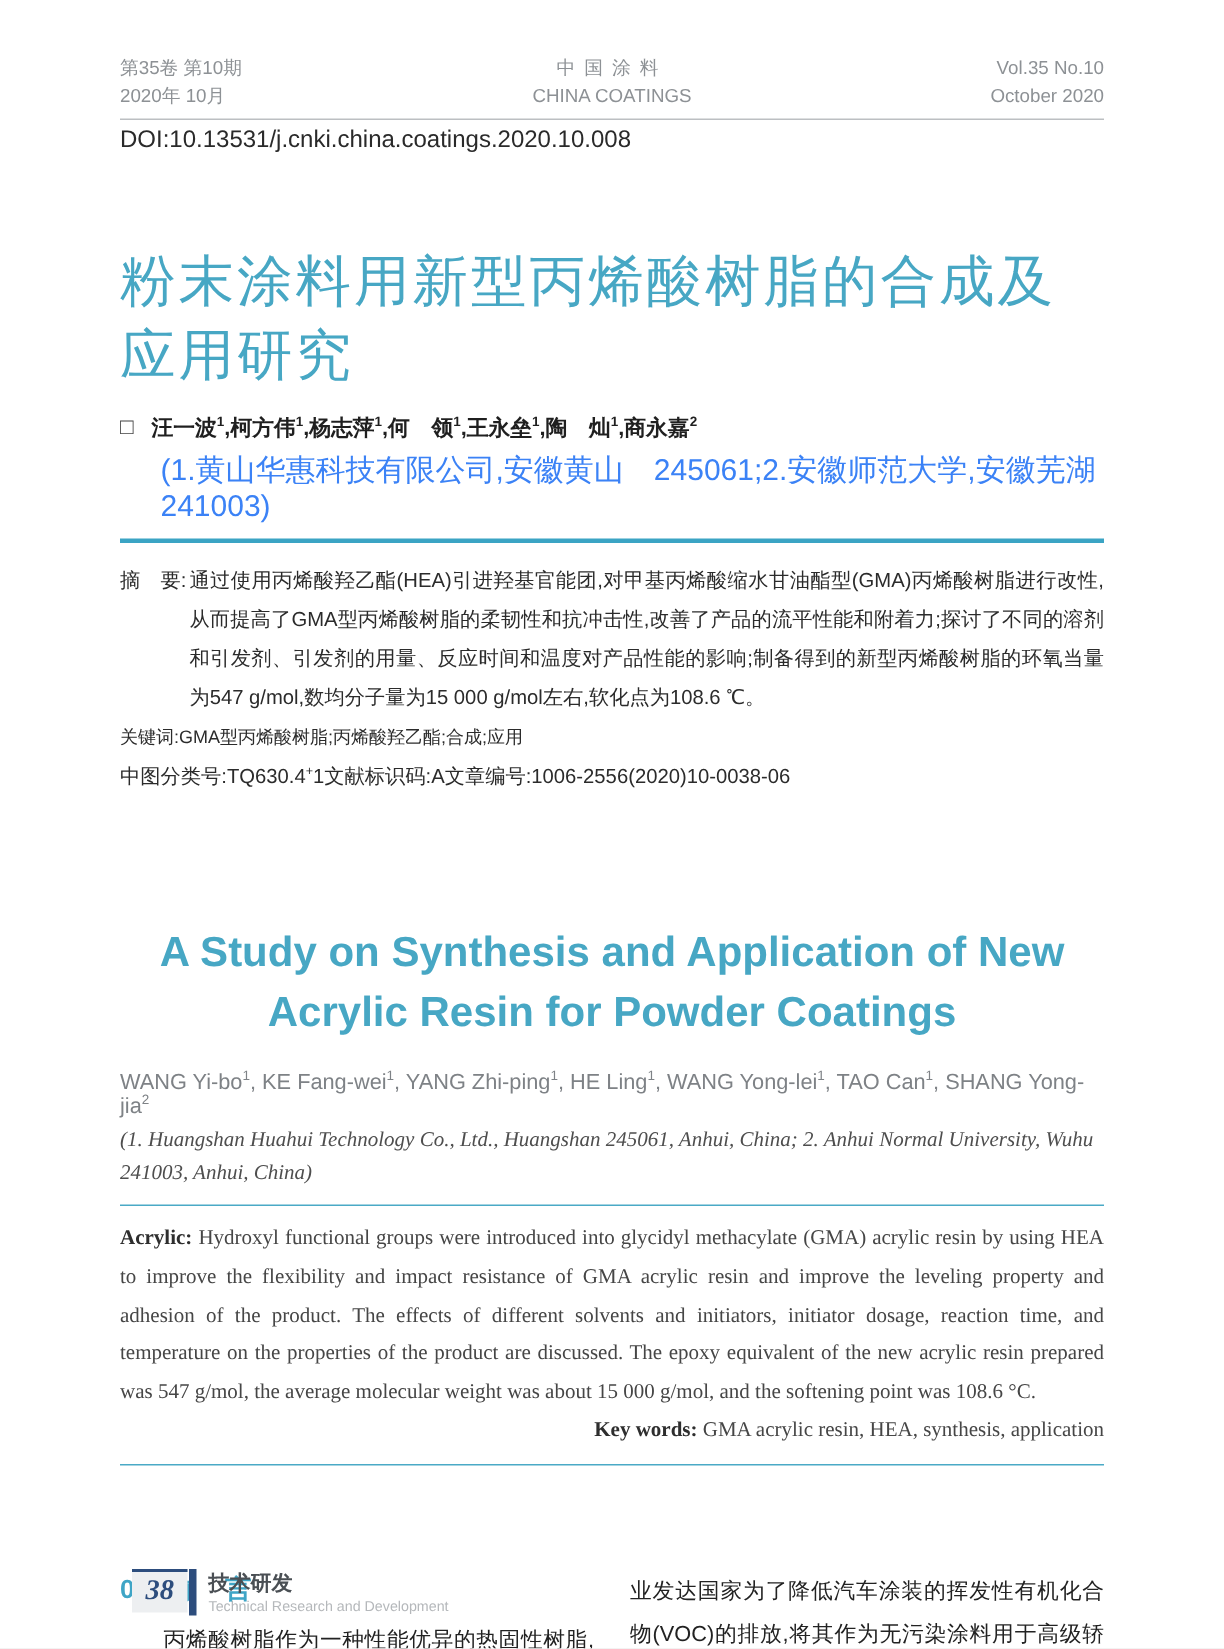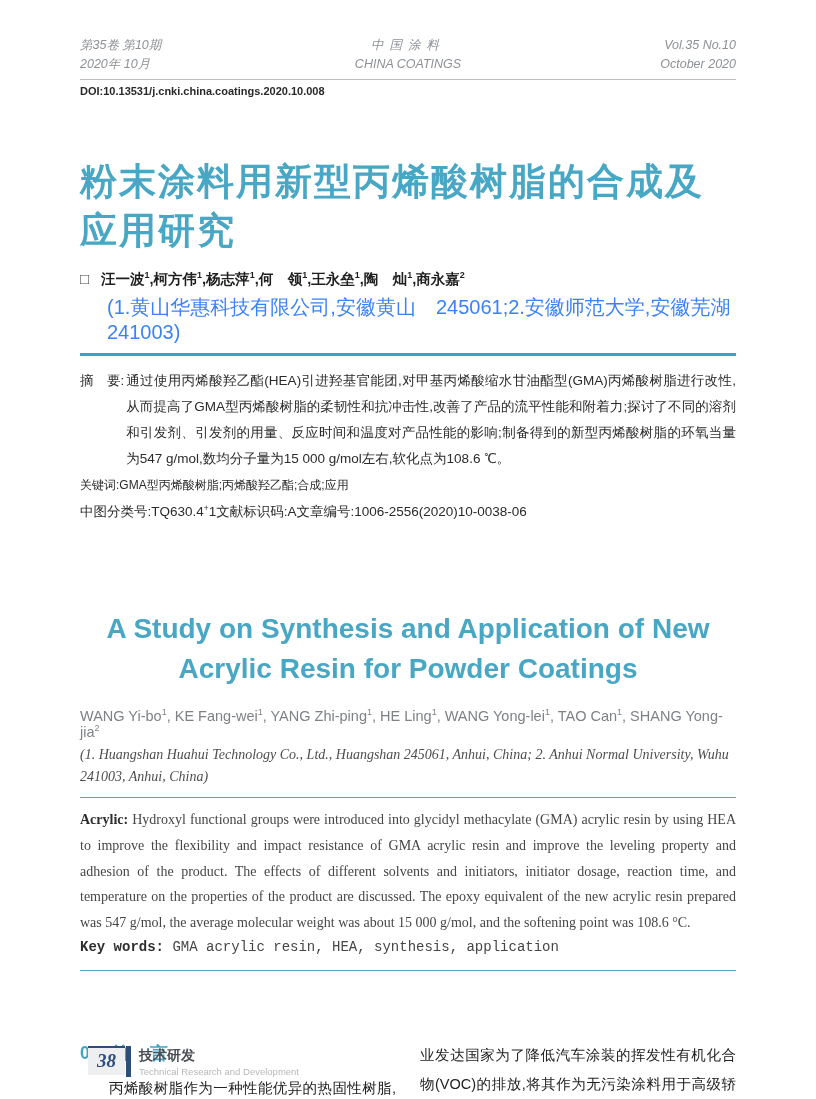--- a/index.html
+++ b/index.html
@@ -6,27 +6,27 @@
   html,body { background:#e9e9e9; }
   .page {
     width:816px; height:1099px; margin:0 auto; background:#ffffff;
     font-family:"Liberation Sans", sans-serif; color:#333;
     padding:36px 80px 0 80px; overflow:hidden; position:relative;
   }
   
   .jheader { display:flex; justify-content:space-between; align-items:flex-end;
     color:#8d9195; font-size:12.5px; line-height:1.55;
     border-bottom:1px solid #bcbfc2; padding-bottom:4px; }
-  .jheader .blk { min-width:150px;font-style:italic; }
+  .jheader .blk { min-width:150px; }
   .jheader .c { text-align:center; }
   .jheader .r { text-align:right; }
   .jheader .cn-sp { letter-spacing:6px; }
-  .doi { margin-top:5px; font-size:11px; color:#2a2a2a;font-weight:bold; }
+  .doi { margin-top:5px; font-size:16px; color:#2a2a2a; }
   
-  .title-cn { margin-top:60px; color:#47a7c4; font-weight:bold;
+  .title-cn { margin-top:60px; color:#47a7c4; font-weight:normal;
     font-size:37px; line-height:1.33; letter-spacing:2px; }
   .authors-cn { margin-top:15px; font-size:14.5px; font-weight:bold; color:#1f1f1f;
     display:flex; align-items:flex-start; }
   .authors-cn .sq { margin-right:12px; color:#444; font-weight:normal; font-size:15px; }
   .affil-cn { margin-top:5px; padding-left:27px; font-size:20px; font-weight:normal; color:#3b82f6; }
   .rule-teal-thick { margin-top:9px; height:3px; background:#3ba4c4; }
   
   .abs-cn { margin-top:12px; font-size:13.5px; line-height:26px; color:#2b2b2b; display:flex; }
   .abs-cn .lbl { white-space:nowrap; margin-right:2px; }
   .abs-cn .txt { flex:1; text-align:justify; }
@@ -37,21 +37,21 @@
   
   .title-en { margin-top:84px; color:#47a7c4; font-weight:bold;
     font-size:28px; line-height:1.42;text-align:center; }
   .authors-en { margin-top:19px; color:#7e8286; font-size:14.5px; }
   .affil-en { margin-top:4px; font-family:"Liberation Serif", serif; font-style:italic;
     font-size:14px; color:#4e4e4e; line-height:1.6; }
   .rule-teal-thin { margin-top:9px; height:1px; background:#4aaac6; }
   .abs-en { margin-top:9px; font-family:"Liberation Serif", serif; font-size:14px;
     line-height:1.83; color:#464646; text-align:justify; }
   .abs-en b, .kw-en b { color:#2e2e2e; }
-  .kw-en { font-family:Liberation Mono, monospace; font-size:14px; line-height:1.83; color:#464646; }
+  .kw-en { font-family:Liberation Serif, serif; font-size:14px; line-height:1.83; color:#464646;text-align:right; }
   
   .body-cols { margin-top:70px; display:flex; gap:24px; }
   .col { flex:1; min-width:0; }
   .sec-head { color:#3fa5c6; font-weight:bold; font-size:17.5px; letter-spacing:2px; margin-bottom:9px; }
   .para { font-size:14.5px; line-height:29px; color:#222; text-align:justify; }
   .para.indent { text-indent:2em; }
   
   .footer { position:absolute; left:88px; bottom:22px; display:flex; align-items:flex-start; }
   .pagenum { border-top:2px solid #2d4d7d; background:#edeff1; color:#2d4d7d;
     font-family:"Liberation Serif", serif; font-style:italic; font-weight:bold;

